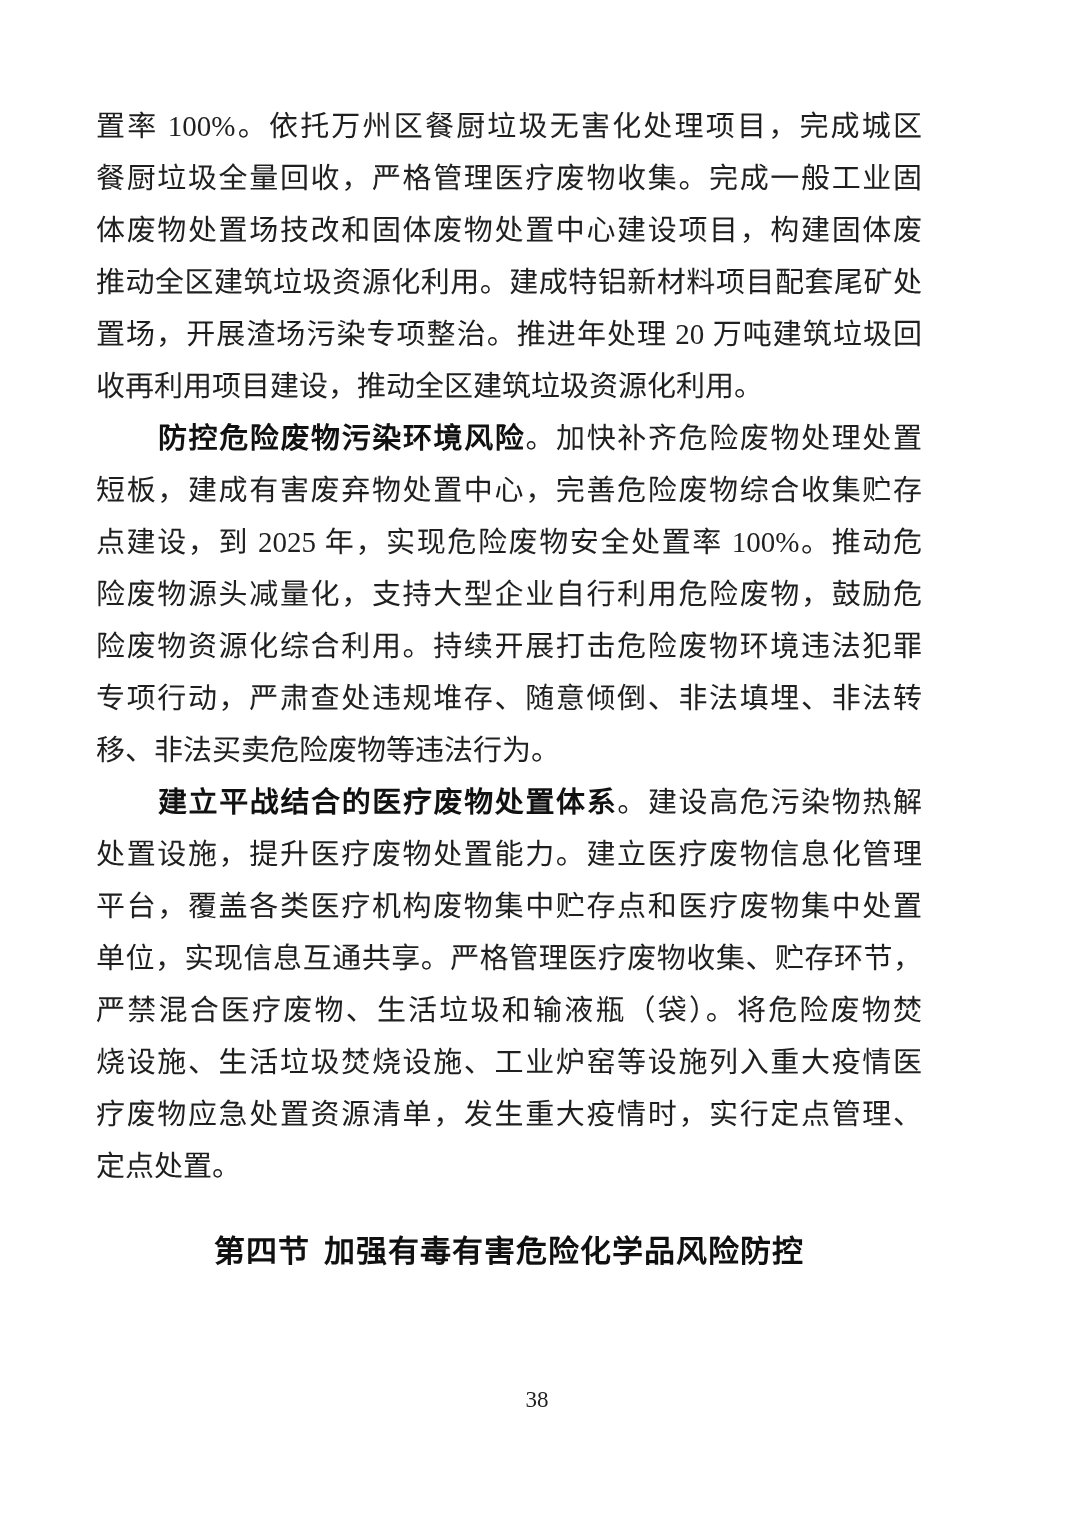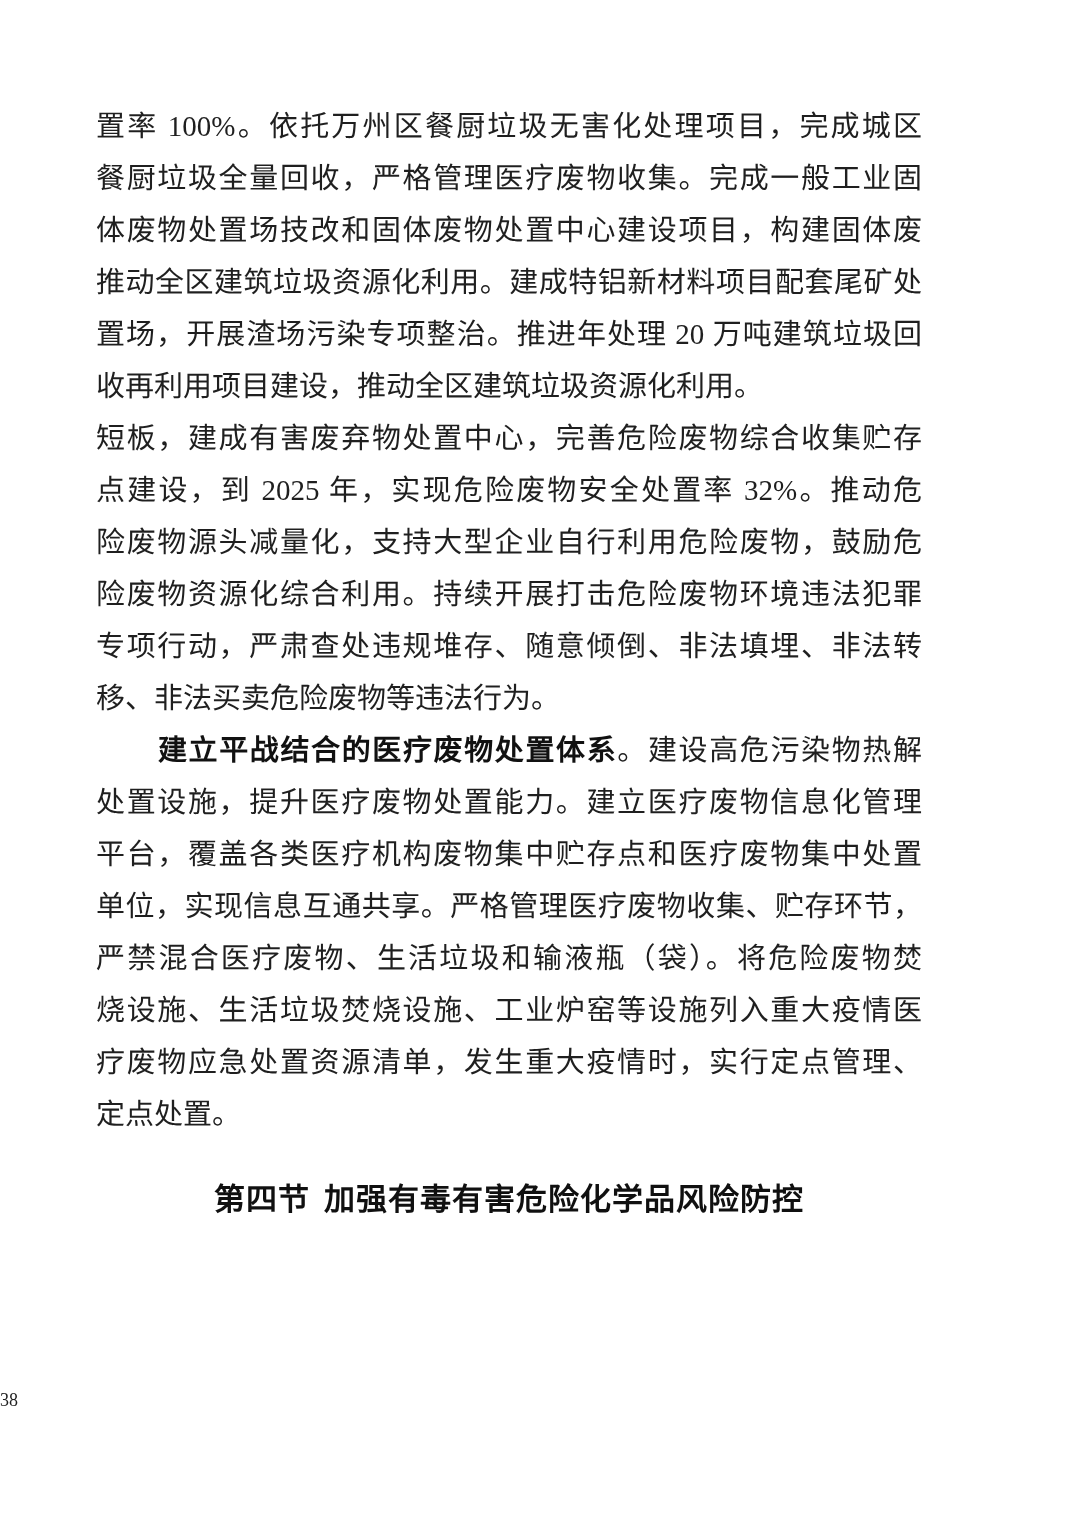--- a/index.html
+++ b/index.html
@@ -51,44 +51,45 @@
     line-height: 52px;
     color: #101010;
     letter-spacing: 1px;
   }
   .section-number { margin-right: 14px; }
   .page-number {
     position: absolute;
     top: 1385px;
     left: 0;
     width: 100%;
-    text-align: left;
-    font-size: 18px;
+    text-align: center;
+    font-size: 23px;
     line-height: 30px;
     color: #1f1f1f;
     font-family: "Liberation Serif", "DejaVu Serif", serif;
   }
 </style>
 </head>
 <body>
 
 <div class="page">
   <div class="content">
     <div id="body-text">
         <div class="paragraph">
           <div class="text-line"><span class="seg">置率 100%。依托万州区餐厨垃圾无害化处理项目，完成城区</span></div>
           <div class="text-line"><span class="seg">餐厨垃圾全量回收，严格管理医疗废物收集。完成一般工业固</span></div>
           <div class="text-line"><span class="seg">体废物处置场技改和固体废物处置中心建设项目，构建固体废</span></div>
           <div class="text-line"><span class="seg">推动全区建筑垃圾资源化利用。建成特铝新材料项目配套尾矿处</span></div>
           <div class="text-line"><span class="seg">置场，开展渣场污染专项整治。推进年处理 20 万吨建筑垃圾回</span></div>
           <div class="text-line lastline"><span class="seg">收再利用项目建设，推动全区建筑垃圾资源化利用。</span></div>
         </div>
         <div class="paragraph">
+          <div class="text-line indent"><span class="seg bold-lead">防控危险废物污染环境风险</span><span class="seg">。加快补齐危险废物处理处置</span></div>
           <div class="text-line"><span class="seg">短板，建成有害废弃物处置中心，完善危险废物综合收集贮存</span></div>
-          <div class="text-line"><span class="seg">点建设，到 2025 年，实现危险废物安全处置率 32%。推动危</span></div>
+          <div class="text-line"><span class="seg">点建设，到 2025 年，实现危险废物安全处置率 100%。推动危</span></div>
           <div class="text-line"><span class="seg">险废物源头减量化，支持大型企业自行利用危险废物，鼓励危</span></div>
           <div class="text-line"><span class="seg">险废物资源化综合利用。持续开展打击危险废物环境违法犯罪</span></div>
           <div class="text-line"><span class="seg">专项行动，严肃查处违规堆存、随意倾倒、非法填埋、非法转</span></div>
           <div class="text-line lastline"><span class="seg">移、非法买卖危险废物等违法行为。</span></div>
         </div>
         <div class="paragraph">
           <div class="text-line indent"><span class="seg bold-lead">建立平战结合的医疗废物处置体系</span><span class="seg">。建设高危污染物热解</span></div>
           <div class="text-line"><span class="seg">处置设施，提升医疗废物处置能力。建立医疗废物信息化管理</span></div>
           <div class="text-line"><span class="seg">平台，覆盖各类医疗机构废物集中贮存点和医疗废物集中处置</span></div>
           <div class="text-line"><span class="seg">单位，实现信息互通共享。严格管理医疗废物收集、贮存环节，</span></div>

